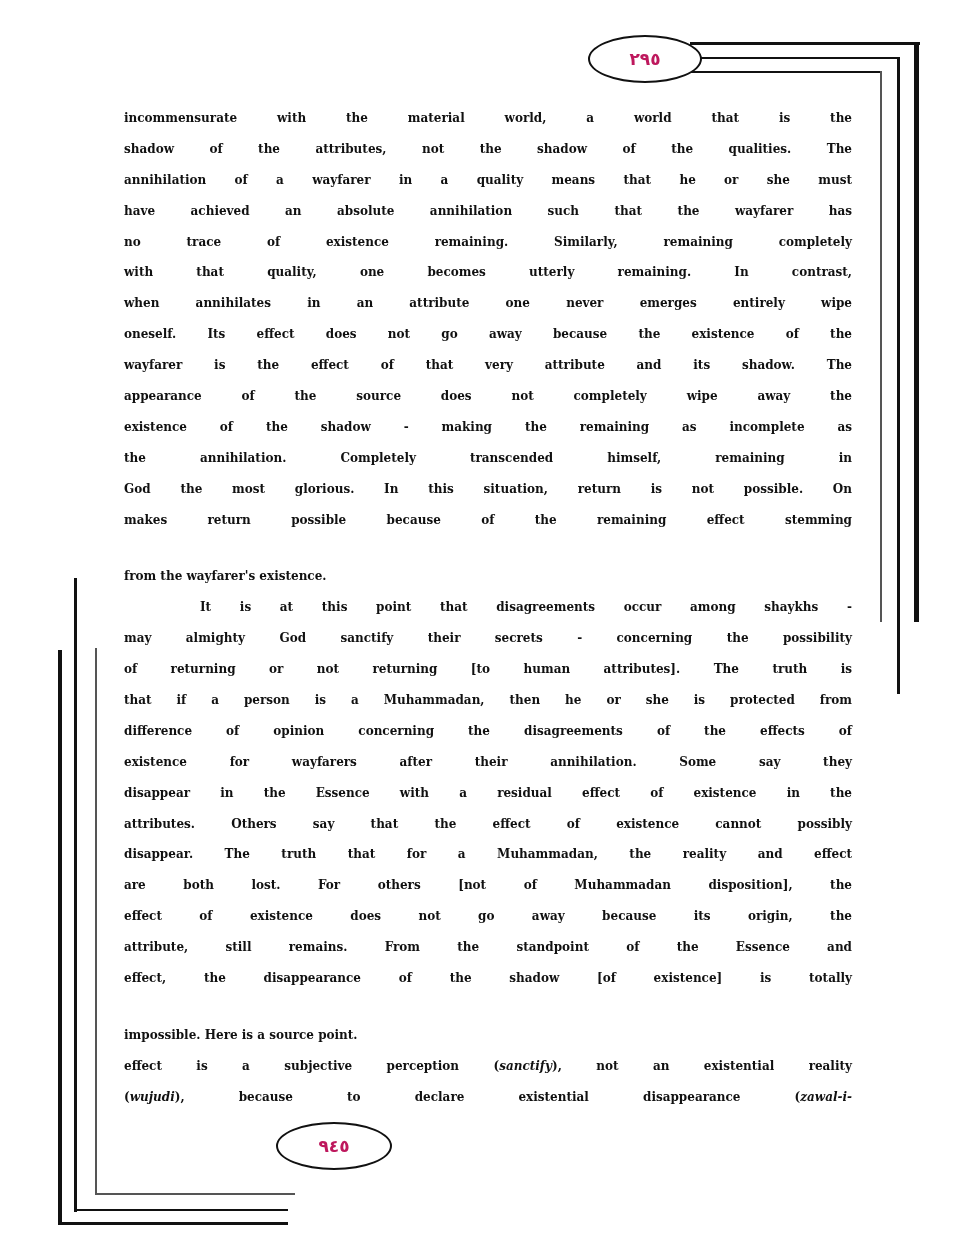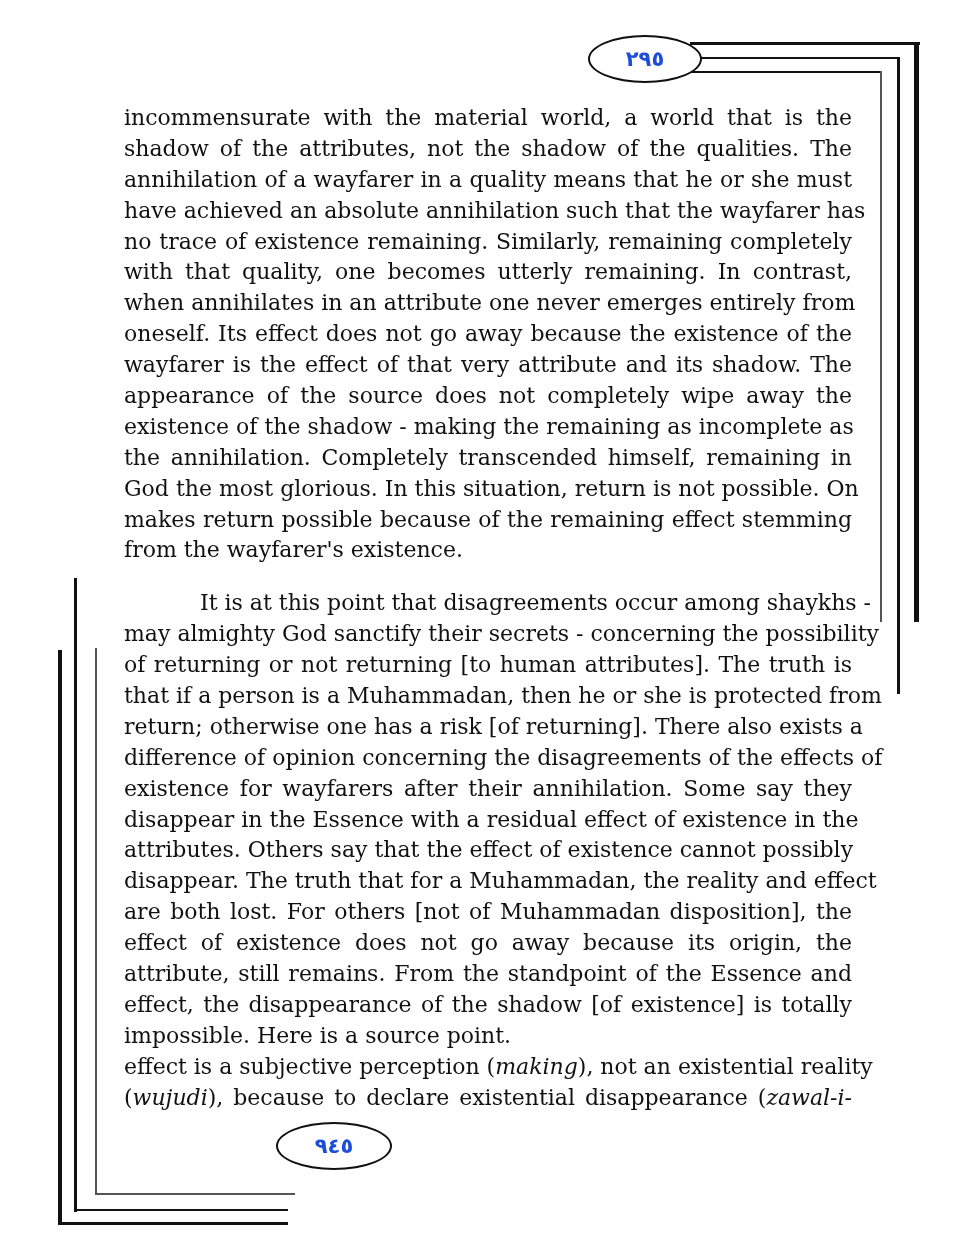--- a/index.html
+++ b/index.html
@@ -22,45 +22,46 @@
   .page-badge {
     position: absolute;
     border: 2px solid #111111;
     border-radius: 50%;
     background: #ffffff;
     display: flex;
     align-items: center;
     justify-content: center;
     font-family: "DejaVu Sans", sans-serif;
     font-weight: bold;
-    font-size: 21px;
-    color: #1d4ed8;
+    font-size: 17px;
+    color: #be185d;
     letter-spacing: 1px;
   }
   .text-body {
     position: absolute;
     left: 124px;
     top: 103px;
     width: 728px;
-    font-size: 22px;
+    font-size: 12px;
     line-height: 30.9px;
+    font-weight: bold;
   }
   .line {
     display: block;
     white-space: nowrap;
     text-align: justify;
     text-align-last: justify;
     height: 30.9px;
   }
   .line.last {
     text-align-last: left;
+    margin-top: 26px;
   }
   .line.indent {
     padding-left: 76px;
-    margin-top: 22px;
   }
   .it { font-style: italic; }
 </style>
 </head>
 <body>
 
 <div class="frame-line" style="left:690px; top:42px; width:230px; height:3px;"></div>
 <div class="frame-line" style="left:914px; top:42px; width:5px; height:580px;"></div>
 
 <div class="frame-line" style="left:698px; top:57px; width:202px; height:2px;"></div>
@@ -82,44 +83,43 @@
 <div class="page-badge" style="left:276px; top:1122px; width:112px; height:44px;">٩٤٥</div>
 
 <div class="text-body" id="body-text">
     <div>
       <span class="line"><span>incommensurate with the material world, a world that is the</span></span>
       <span class="line"><span>shadow of the attributes, not the shadow of the qualities. The</span></span>
       <span class="line"><span>annihilation of a wayfarer in a quality means that he or she must</span></span>
       <span class="line"><span>have achieved an absolute annihilation such that the wayfarer has</span></span>
       <span class="line"><span>no trace of existence remaining. Similarly, remaining completely</span></span>
       <span class="line"><span>with that quality, one becomes utterly remaining. In contrast,</span></span>
-      <span class="line"><span>when annihilates in an attribute one never emerges entirely from</span></span>
+      <span class="line"><span>when annihilates in an attribute one never emerges entirely wipe</span></span>
       <span class="line"><span>oneself. Its effect does not go away because the existence of the</span></span>
       <span class="line"><span>wayfarer is the effect of that very attribute and its shadow. The</span></span>
       <span class="line"><span>appearance of the source does not completely wipe away the</span></span>
       <span class="line"><span>existence of the shadow - making the remaining as incomplete as</span></span>
       <span class="line"><span>the annihilation. Completely transcended himself, remaining in</span></span>
       <span class="line"><span>God the most glorious. In this situation, return is not possible. On</span></span>
       <span class="line"><span>makes return possible because of the remaining effect stemming</span></span>
       <span class="line last"><span>from the wayfarer's existence.</span></span>
     </div>
     <div>
       <span class="line indent"><span>It is at this point that disagreements occur among shaykhs -</span></span>
       <span class="line"><span>may almighty God sanctify their secrets - concerning the possibility</span></span>
       <span class="line"><span>of returning or not returning [to human attributes]. The truth is</span></span>
       <span class="line"><span>that if a person is a Muhammadan, then he or she is protected from</span></span>
-      <span class="line"><span>return; otherwise one has a risk [of returning]. There also exists a</span></span>
       <span class="line"><span>difference of opinion concerning the disagreements of the effects of</span></span>
       <span class="line"><span>existence for wayfarers after their annihilation. Some say they</span></span>
       <span class="line"><span>disappear in the Essence with a residual effect of existence in the</span></span>
       <span class="line"><span>attributes. Others say that the effect of existence cannot possibly</span></span>
       <span class="line"><span>disappear. The truth that for a Muhammadan, the reality and effect</span></span>
       <span class="line"><span>are both lost. For others [not of Muhammadan disposition], the</span></span>
       <span class="line"><span>effect of existence does not go away because its origin, the</span></span>
       <span class="line"><span>attribute, still remains. From the standpoint of the Essence and</span></span>
       <span class="line"><span>effect, the disappearance of the shadow [of existence] is totally</span></span>
       <span class="line last"><span>impossible. Here is a source point.</span></span>
     </div>
     <div>
-      <span class="line"><span>effect is a subjective perception (</span><span class="it">making</span><span>), not an existential reality</span></span>
+      <span class="line"><span>effect is a subjective perception (</span><span class="it">sanctify</span><span>), not an existential reality</span></span>
       <span class="line"><span>(</span><span class="it">wujudi</span><span>), because to declare existential disappearance (</span><span class="it">zawal-i-</span></span>
     </div>
   </div>
 
 </body></html>

